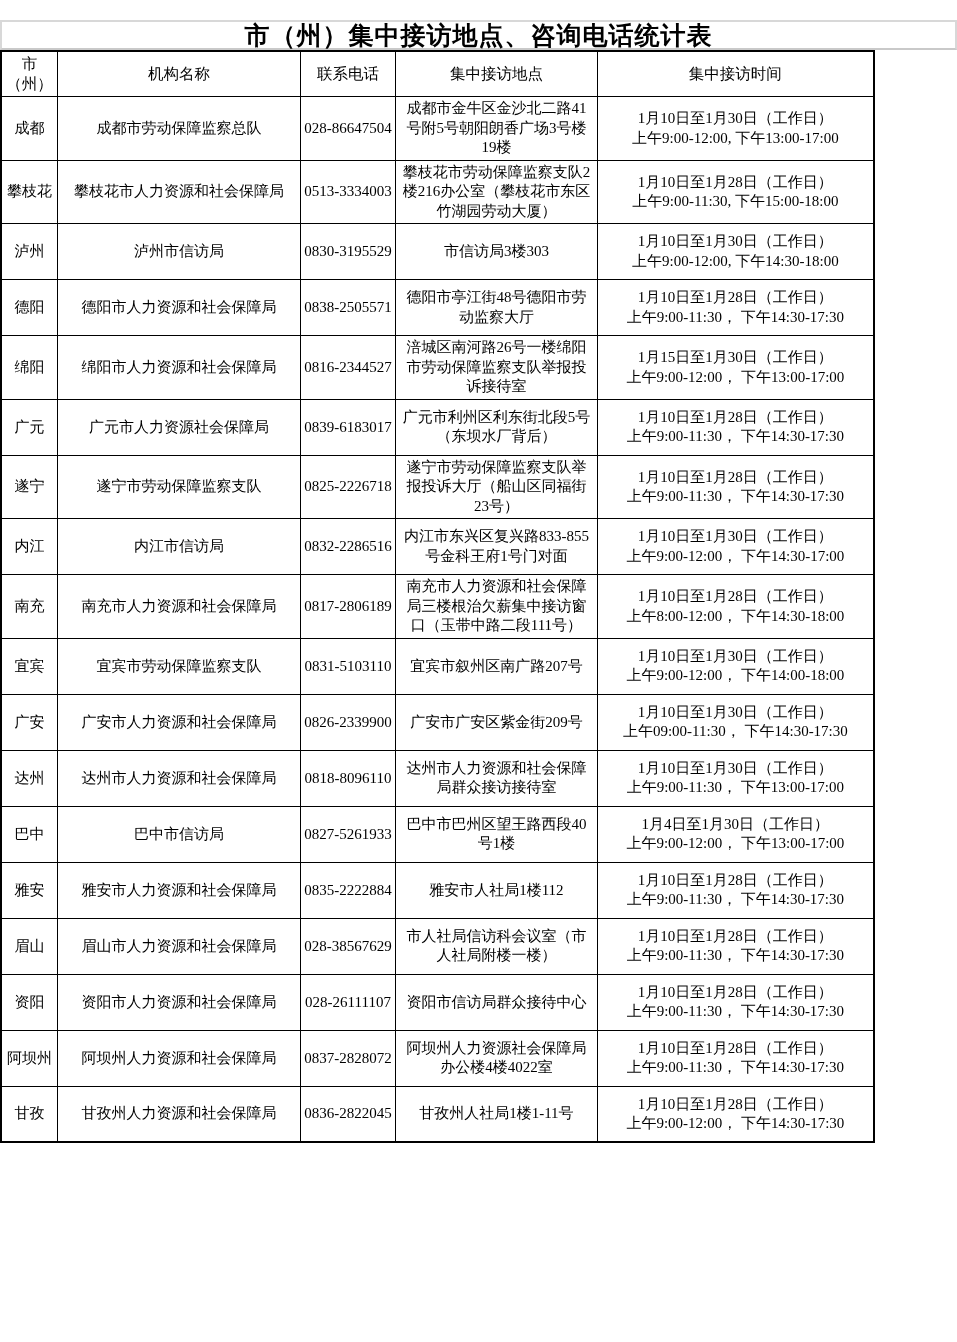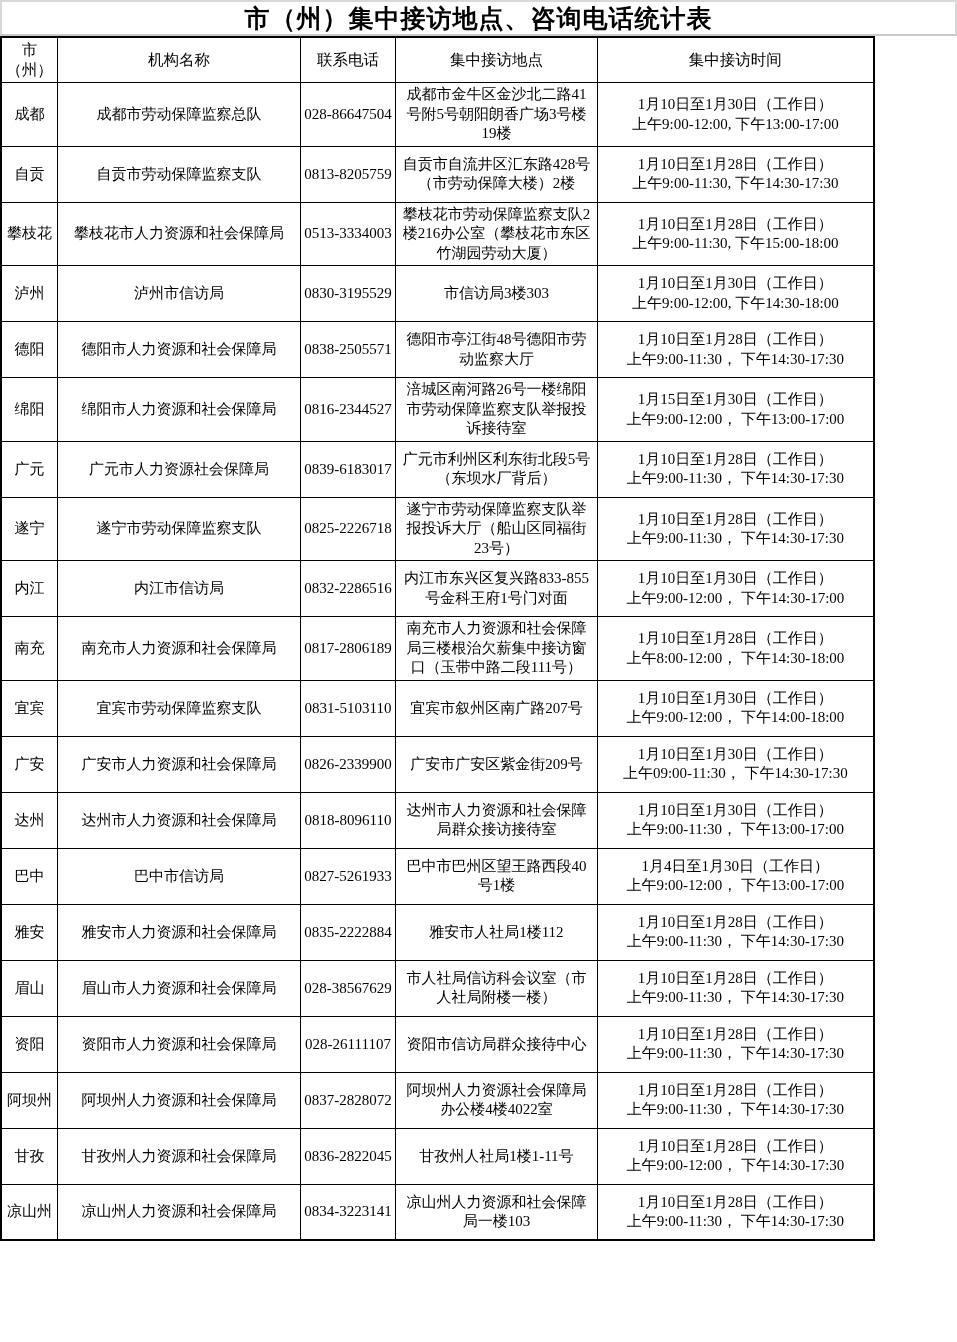--- a/index.html
+++ b/index.html
@@ -10,29 +10,30 @@
     font-family: "Liberation Serif", "DejaVu Serif", serif;
   }
   .page {
     width: 957px;
     box-sizing: border-box;
     background: #ffffff;
   }
   .title-bar {
     box-sizing: border-box;
     width: 957px;
-    height: 36px;
+    height: 30px;
     border: 2px solid #d8d8d8;
     border-bottom: 2px solid #c9c9c9;
     display: flex;
     align-items: center;
     justify-content: center;
     font-size: 25px;
     font-weight: bold;
     letter-spacing: 1px;
+    margin-top: 20px;
   }
   table.reception {
     width: 875px;
     border-collapse: collapse;
     table-layout: fixed;
     border: 2px solid #000000;
   }
   table.reception th,
   table.reception td {
     border: 1px solid #000000;
@@ -88,28 +89,20 @@
     <tbody id="table-body">
   <tr>
     <td class="col-city">成都</td>
     <td class="col-org">成都市劳动保障监察总队</td>
     <td class="col-phone">028-86647504</td>
     <td class="col-location">成都市金牛区金沙北二路41号附5号朝阳朗香广场3号楼19楼</td>
     <td class="col-time">1月10日至1月30日（工作日）
 上午9:00-12:00, 下午13:00-17:00</td>
   </tr>
 
-  <tr>
-    <td class="col-city">自贡</td>
-    <td class="col-org">自贡市劳动保障监察支队</td>
-    <td class="col-phone">0813-8205759</td>
-    <td class="col-location">自贡市自流井区汇东路428号（市劳动保障大楼）2楼</td>
-    <td class="col-time">1月10日至1月28日（工作日）
-上午9:00-11:30, 下午14:30-17:30</td>
-  </tr>
 
   <tr>
     <td class="col-city">攀枝花</td>
     <td class="col-org">攀枝花市人力资源和社会保障局</td>
     <td class="col-phone">0513-3334003</td>
     <td class="col-location">攀枝花市劳动保障监察支队2楼216办公室（攀枝花市东区竹湖园劳动大厦）</td>
     <td class="col-time">1月10日至1月28日（工作日）
 上午9:00-11:30, 下午15:00-18:00</td>
   </tr>
 
@@ -251,23 +244,15 @@
 
   <tr>
     <td class="col-city">甘孜</td>
     <td class="col-org">甘孜州人力资源和社会保障局</td>
     <td class="col-phone">0836-2822045</td>
     <td class="col-location">甘孜州人社局1楼1-11号</td>
     <td class="col-time">1月10日至1月28日（工作日）
 上午9:00-12:00， 下午14:30-17:30</td>
   </tr>
 
-  <tr>
-    <td class="col-city">凉山州</td>
-    <td class="col-org">凉山州人力资源和社会保障局</td>
-    <td class="col-phone">0834-3223141</td>
-    <td class="col-location">凉山州人力资源和社会保障局一楼103</td>
-    <td class="col-time">1月10日至1月28日（工作日）
-上午9:00-11:30， 下午14:30-17:30</td>
-  </tr>
 </tbody>
   </table>
 </div>
 
 </body></html>

